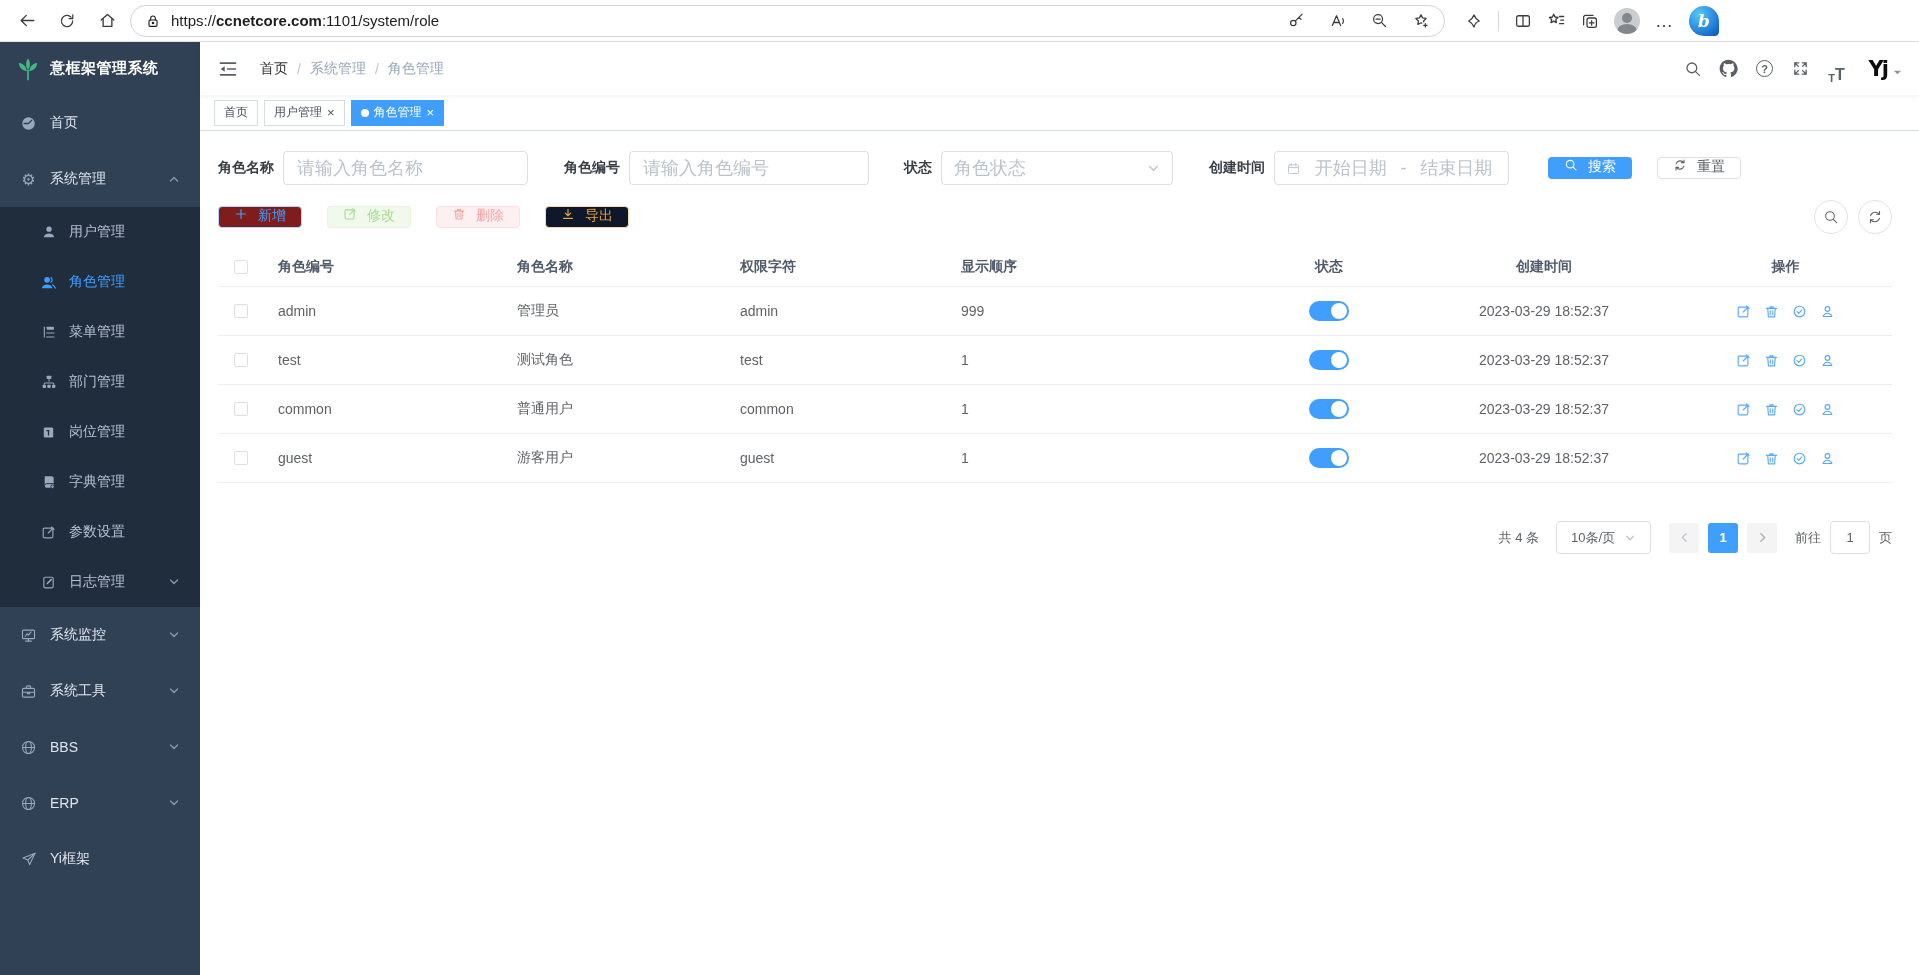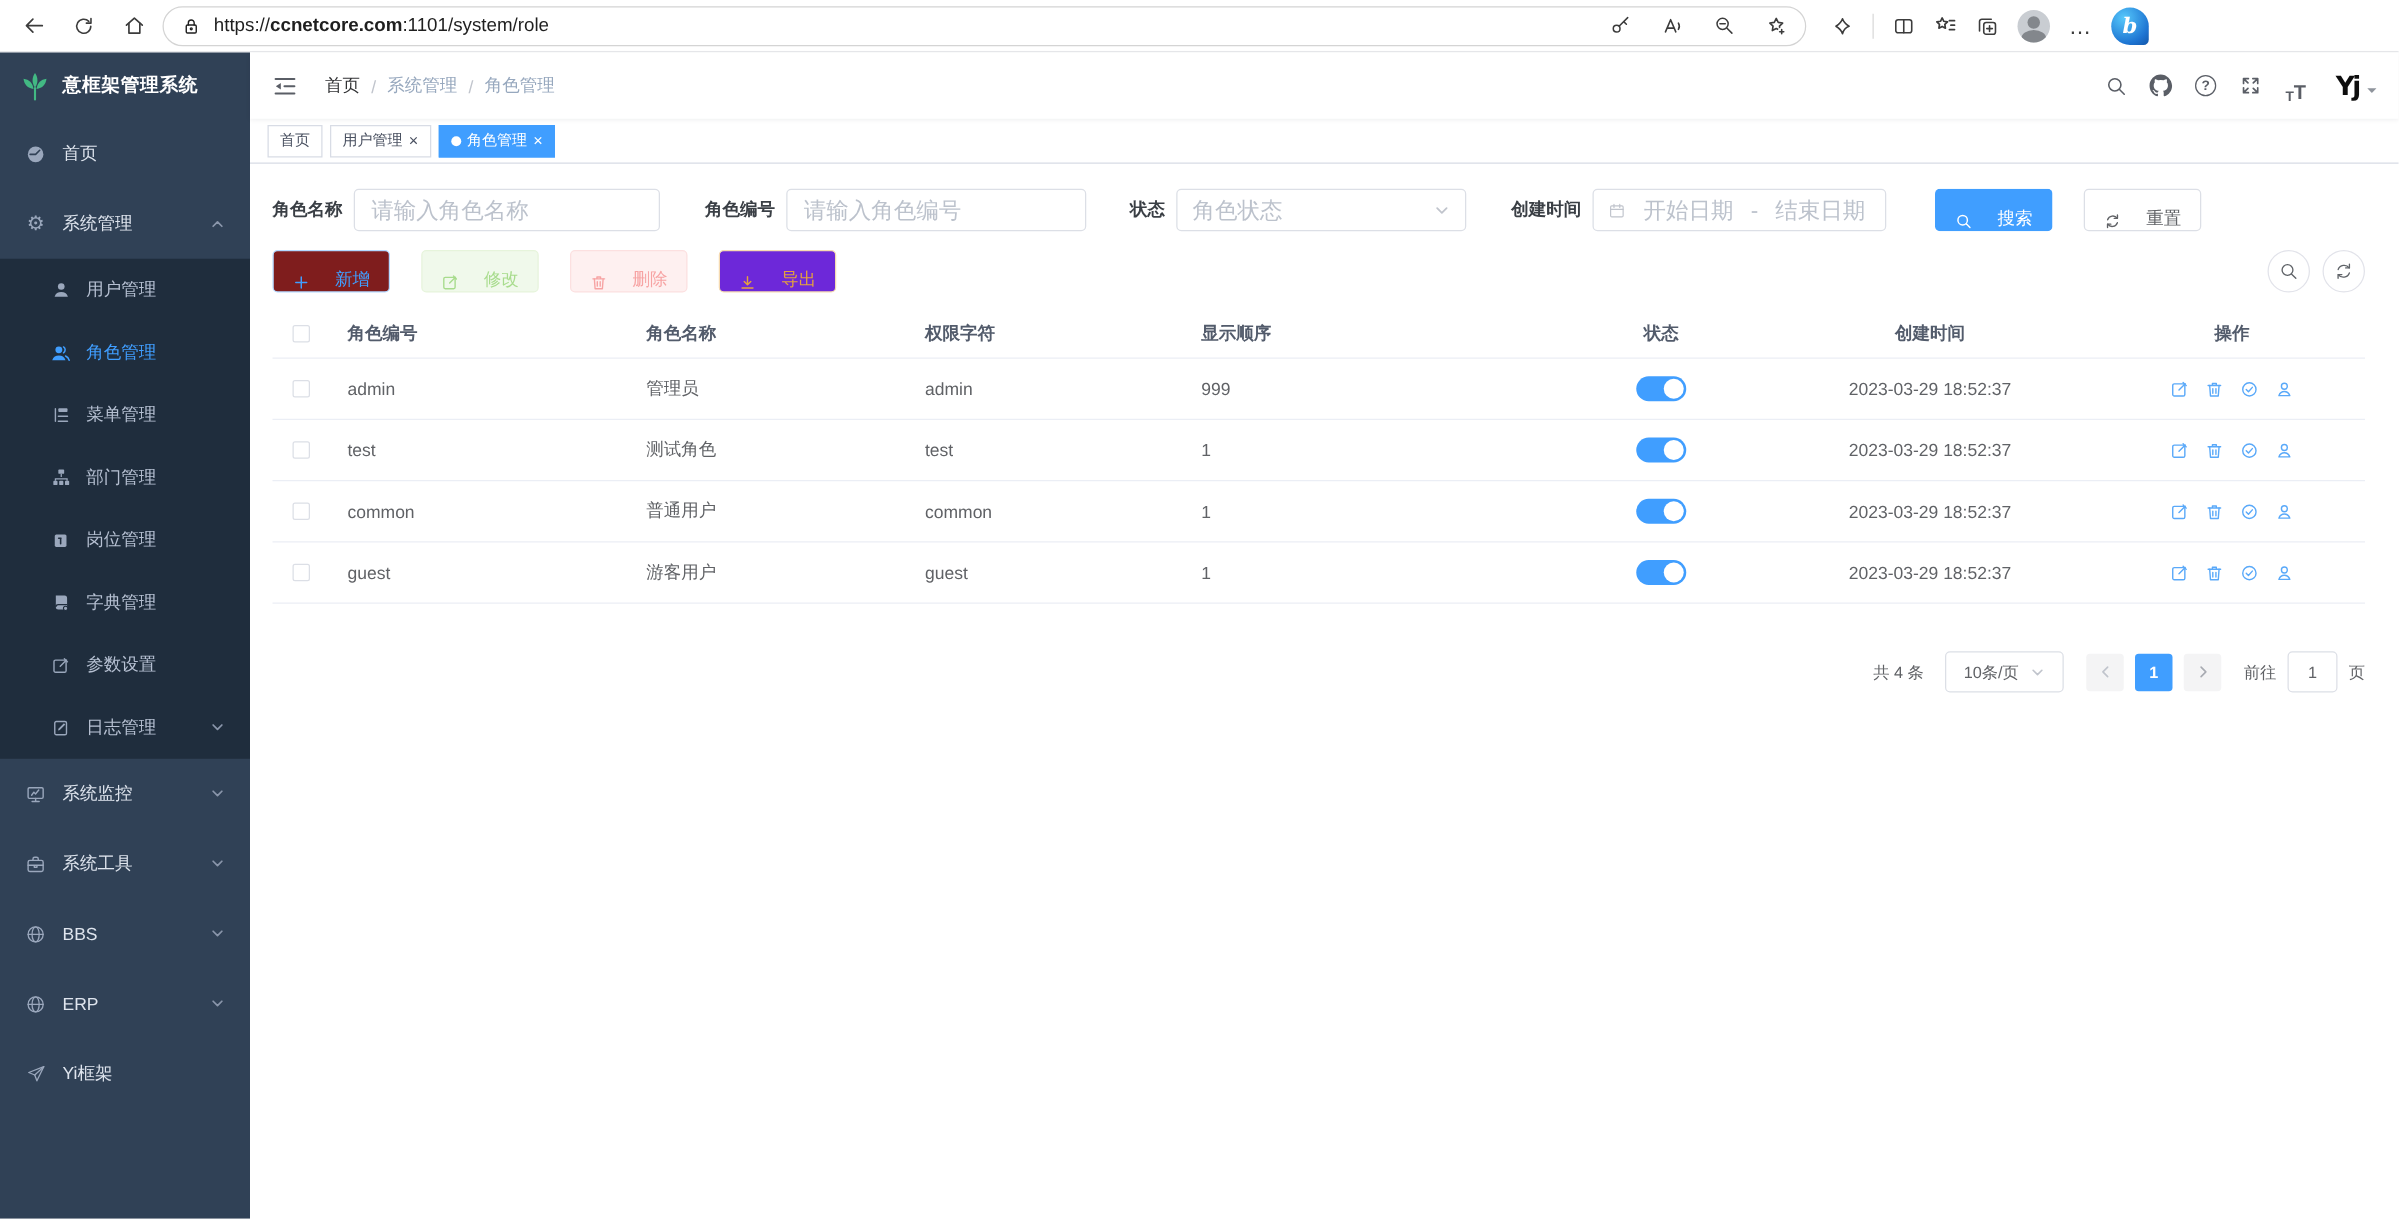--- a/index.html
+++ b/index.html
@@ -76,29 +76,29 @@
   .flabel { font-size:14px; font-weight:700; color:#3a3f45; margin-right:9px; white-space:nowrap; }
   .fctrl { height:34px; border:1px solid #dcdfe6; border-radius:4px; background:#fff; font-size:18px; color:#606266; }
   input.fctrl { padding:0 13px; outline:none; }
   input::placeholder { color:#bcc2cc; }
   .w-name { width:245px; margin-right:36px; }
   .w-code { width:240px; margin-right:35px; }
   .fselect { width:232px; margin-right:36px; display:flex; align-items:center; justify-content:space-between; padding:14px 12px; cursor:pointer; }
   .placeholder { color:#bcc2cc; }
   .fdate { width:235px; display:flex; align-items:center; gap:9px; padding:5px 11px; color:#bcc2cc; }
   .fdate .dtxt { flex:1; text-align:center; }
-  .btn { height:34px; border-radius:4px; border:1px solid transparent; display:inline-flex; align-items:flex-end; gap:20px; padding:0 15px; font-size:14px; cursor:pointer; white-space:nowrap; }
+  .btn { height:22px; border-radius:4px; border:1px solid transparent; display:inline-flex; align-items:flex-start; gap:10px; padding:0 15px; font-size:14px; cursor:pointer; white-space:nowrap; }
   .btn-search { background:#409eff; color:#fff; margin-left:39px; }
   .btn-reset  { background:#fff; border-color:#dcdfe6; color:#606266; margin-left:25px; }
 
   .tools-row { display:flex; align-items:center; margin-bottom:13px; }
   .btn-add    { background:#7f1d1d; border-color:#b3d8ff; color:#409eff; margin-right:25px; }
   .btn-edit   { background:#f0f9eb; border-color:#e6f4db; color:#a8dc8d; margin-right:25px; }
   .btn-del    { background:#fef0f0; border-color:#fce0e0; color:#f7a3a3; margin-right:25px; }
-  .btn-export { background:#6d28d9; border-color:#f5dab1; color:#e6a23c; }
+  .btn-export { background:#0f172a; border-color:#f5dab1; color:#e6a23c; }
   .tool-circles { margin-left:auto; display:flex; gap:10px; }
   .circle { width:34px; height:34px; border-radius:50%; border:1px solid #e2e3ea; background:#fff; display:flex; align-items:center; justify-content:center; color:#5f6368; cursor:pointer; }
 
   
   .tr { display:flex; align-items:center; border-bottom:1px solid #ebeef5; font-size:14px; color:#606266; }
   .tr.th { height:40px; font-weight:700; color:#525b6b; }
   .tr.rw { height:49px; }
   .c0 { width:48px; padding-left:16px; }
   .c1 { width:239px; padding-left:12px; }
   .c2 { width:223px; padding-left:12px; }

